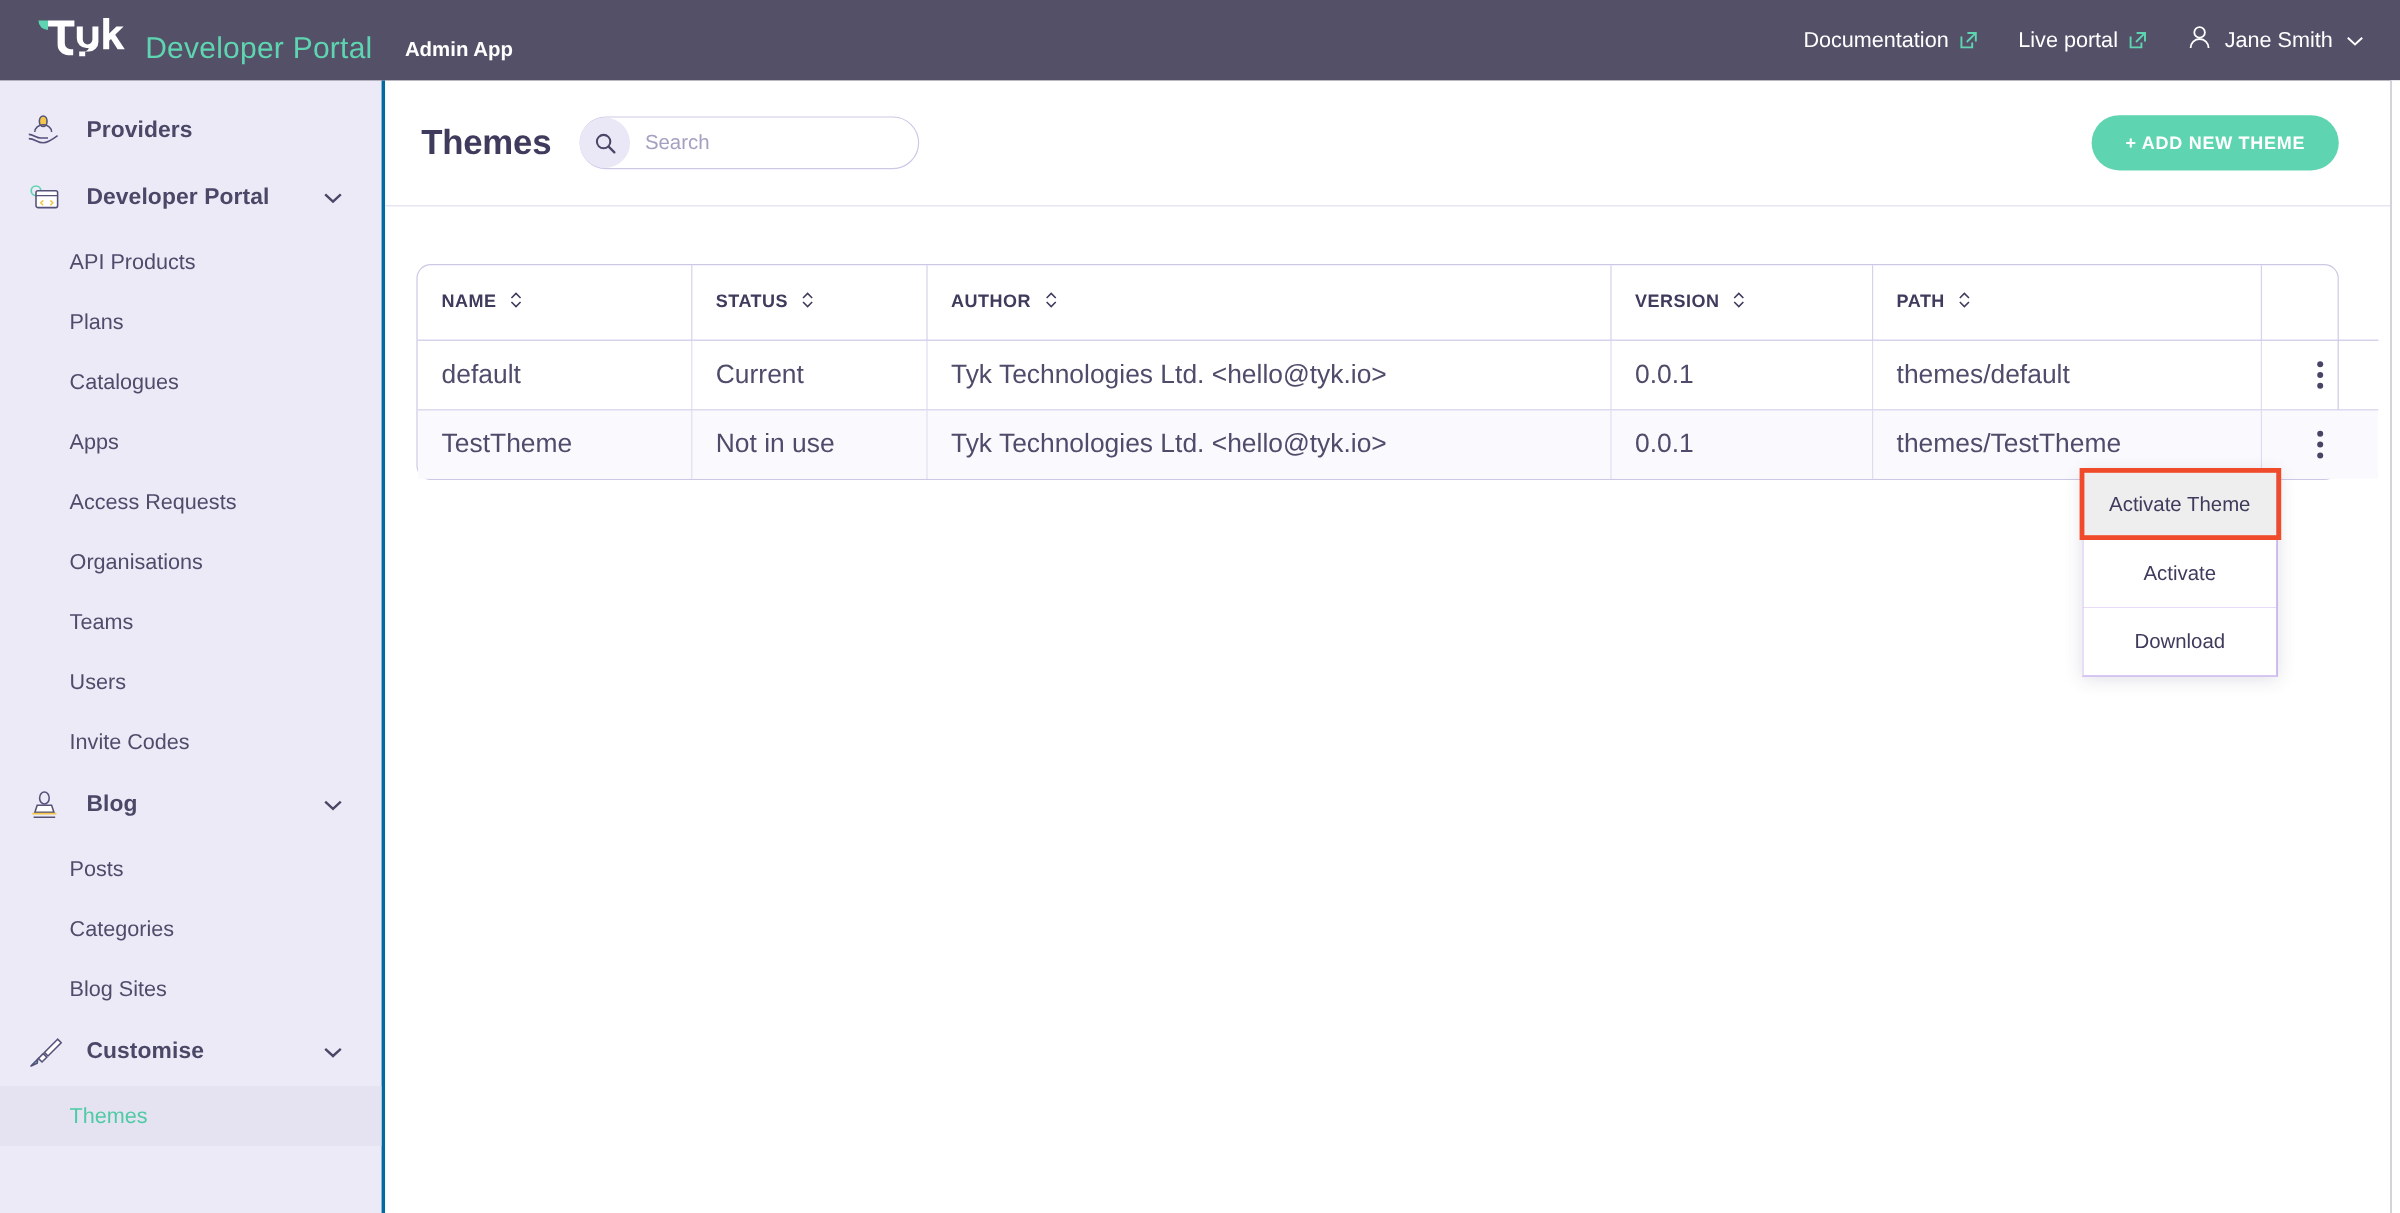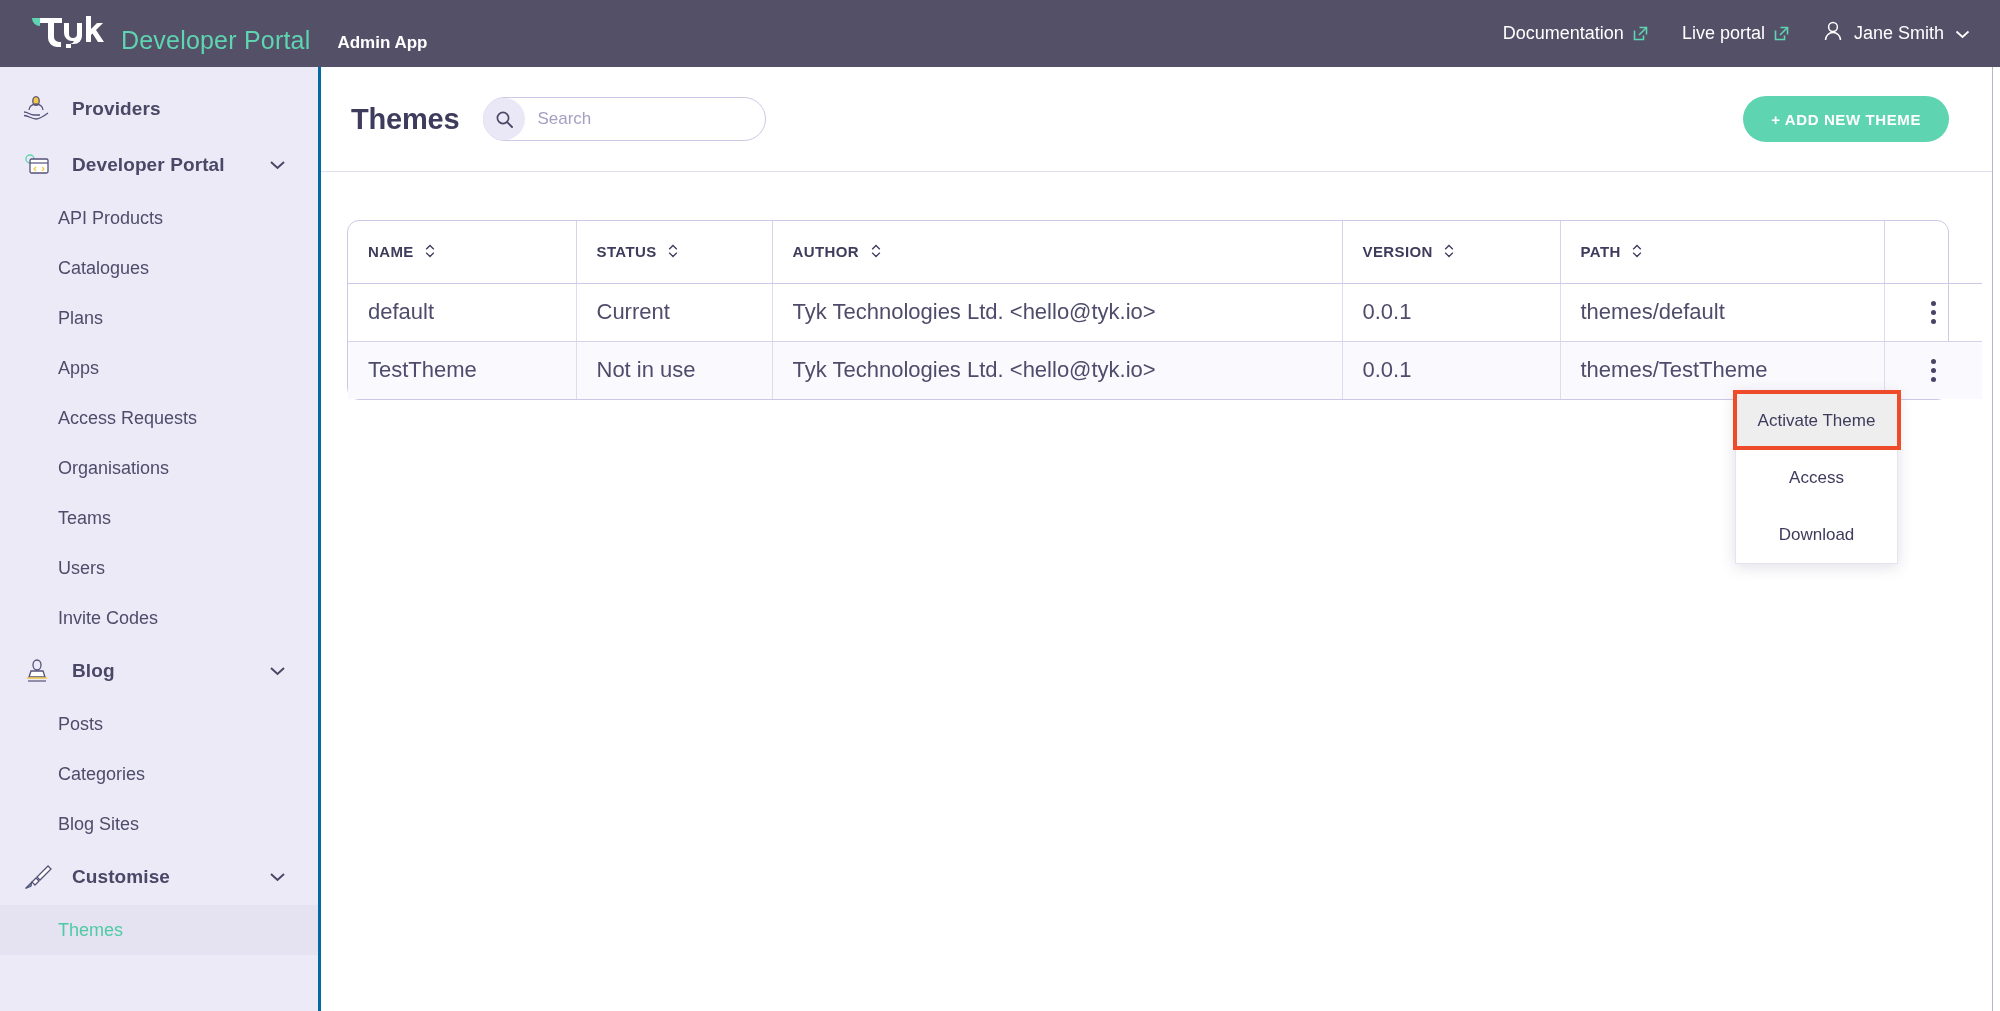--- a/index.html
+++ b/index.html
@@ -400,24 +400,24 @@
       <svg width="17" height="11" viewBox="0 0 17 11">
         <path d="M2 2.5 L8.5 8.5 L15 2.5" fill="none" stroke="#4a4767" stroke-width="2"></path>
       </svg>
     </span>
   </div>
 
   <div class="nav-item">
     <span>API Products</span>
   </div>
   <div class="nav-item">
+    <span>Plans</span>
+  </div>
+  <div class="nav-item">
     <span>Catalogues</span>
-  </div>
-  <div class="nav-item">
-    <span>Plans</span>
   </div>
 
 
   <div class="nav-item">
     <span>Apps</span>
   </div>
   <div class="nav-item">
     <span>Access Requests</span>
   </div>
   <div class="nav-item">
@@ -587,20 +587,20 @@
                 <i></i>
               </span>
           </td>
         </tr>
       </tbody>
     </table>
   </div>
 
   <div class="dropdown">
     <div class="dd-item hovered">Activate Theme</div>
-    <div class="dd-item">Access</div>
+    <div class="dd-item">Activate</div>
     <div class="dd-item">Download</div>
   </div>
 
   <div class="hl-box"></div>
 </div>
 
 <div class="right-edge"></div>
 
 </body></html>

